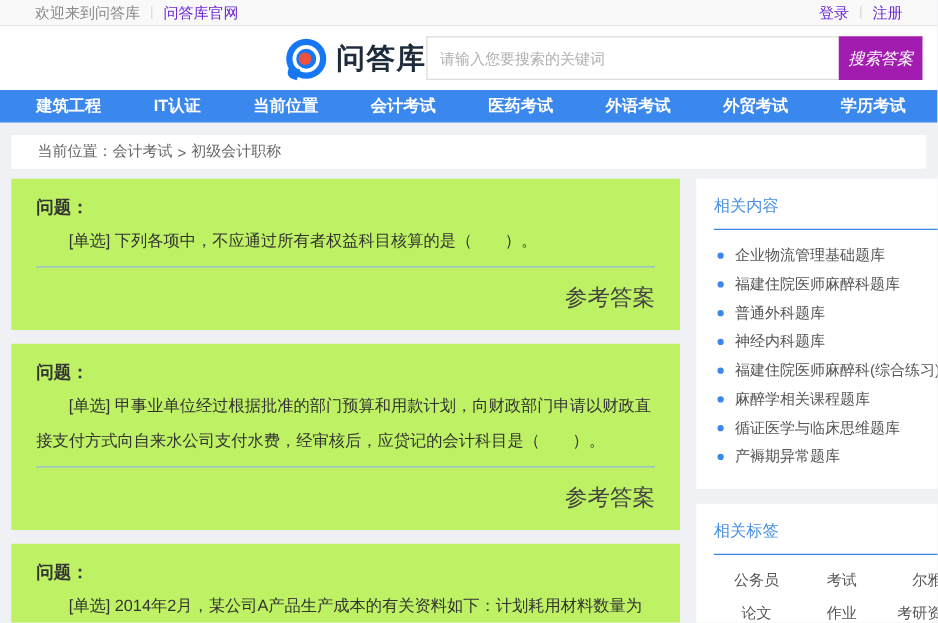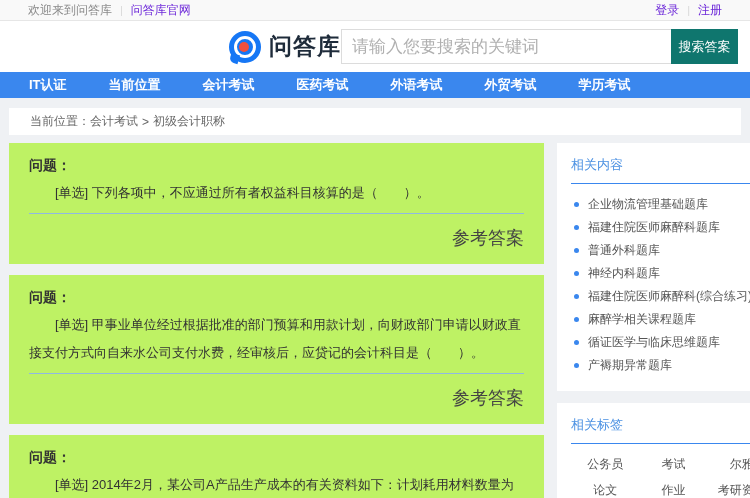--- a/index.html
+++ b/index.html
@@ -22,21 +22,21 @@
     position:relative; flex:0 0 auto; }
   .logo-icon::before { content:""; position:absolute; inset:5px; border:3px solid #fff;
     border-radius:50%; }
   .logo-icon::after { content:""; position:absolute; left:10px; top:11px; width:10px;
     height:10px; background:#f1503e; border-radius:50%; }
   .logo-tail { position:absolute; left:1px; bottom:0px; width:9px; height:9px;
     background:#1677f5; transform:rotate(18deg); border-radius:0 0 0 5px; }
   .logo-text { font-size:23px; font-weight:bold; color:#1e2b3a; letter-spacing:1px; }
   .search-box { display:flex; align-items:center; }
   .search-input { width:330px; height:35px; border:1px solid #dcdcdc; border-right:none;
-    padding:0 10px; font-size:17px; color:#15803d; outline:none; background:#fff; }
+    padding:0 10px; font-size:12px; color:#15803d; outline:none; background:#fff; }
   .search-input::placeholder { color:#b0b0b0; }
   .search-btn { width:67px; height:35px; border:none; color:#fff; font-size:13px;
     cursor:pointer; }
 
   
   .nav { height:26px; display:flex; align-items:center; padding:0 8px; }
   .nav-item { color:#ffffff; font-size:13px; font-weight:bold; padding:0 21px;
     line-height:26px; cursor:pointer; white-space:nowrap; }
 
   
@@ -89,26 +89,27 @@
 
 <div class="header">
   <div class="logo">
     <span class="logo-icon">
         <span class="logo-tail"></span>
       </span>
     <span class="logo-text">问答库</span>
   </div>
   <div class="search-box">
     <input class="search-input" type="text" placeholder="请输入您要搜索的关键词" style="">
-    <button class="search-btn" id="search-btn" style="background: #0f766e;">搜索答案</button>
+    <button class="search-btn" id="search-btn" style="background: #a21caf; font-style: italic;">搜索答案</button>
   </div>
 </div>
 
 <nav class="nav" id="main-nav" style="background: rgb(58, 135, 238);">
 
+    <span class="nav-item">建筑工程</span>
     <span class="nav-item">IT认证</span>
     <span class="nav-item">当前位置</span>
     <span class="nav-item">会计考试</span>
     <span class="nav-item">医药考试</span>
     <span class="nav-item">外语考试</span>
     <span class="nav-item">外贸考试</span>
     <span class="nav-item">学历考试</span>
   </nav>
 
 <div class="crumb-bar">

